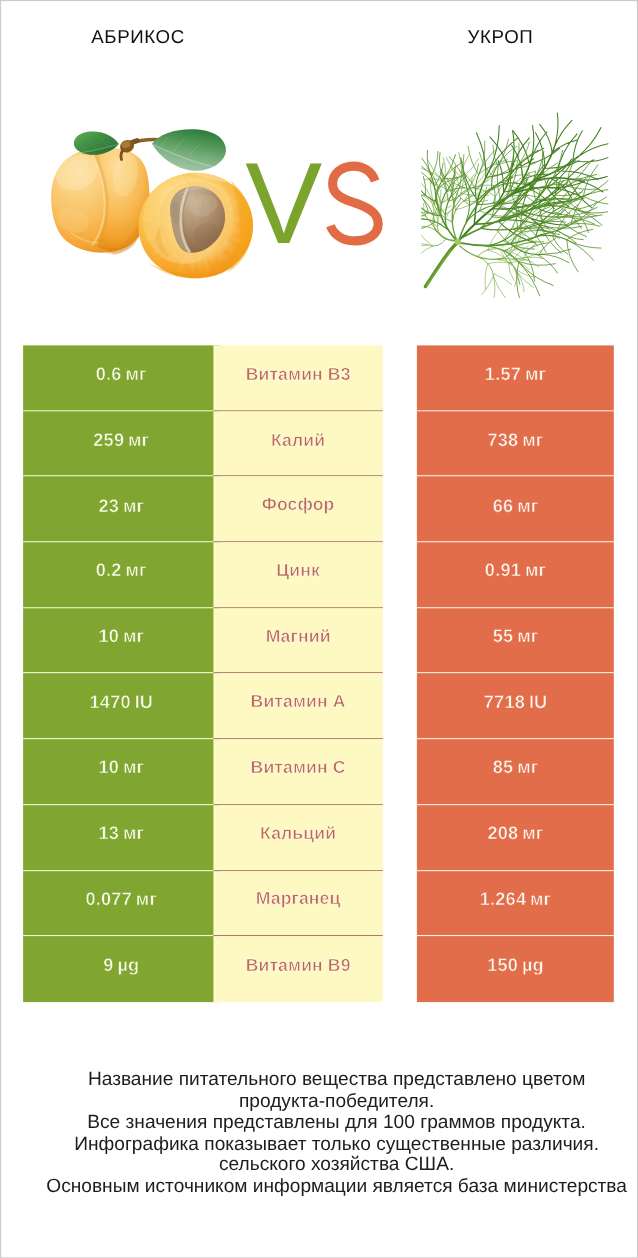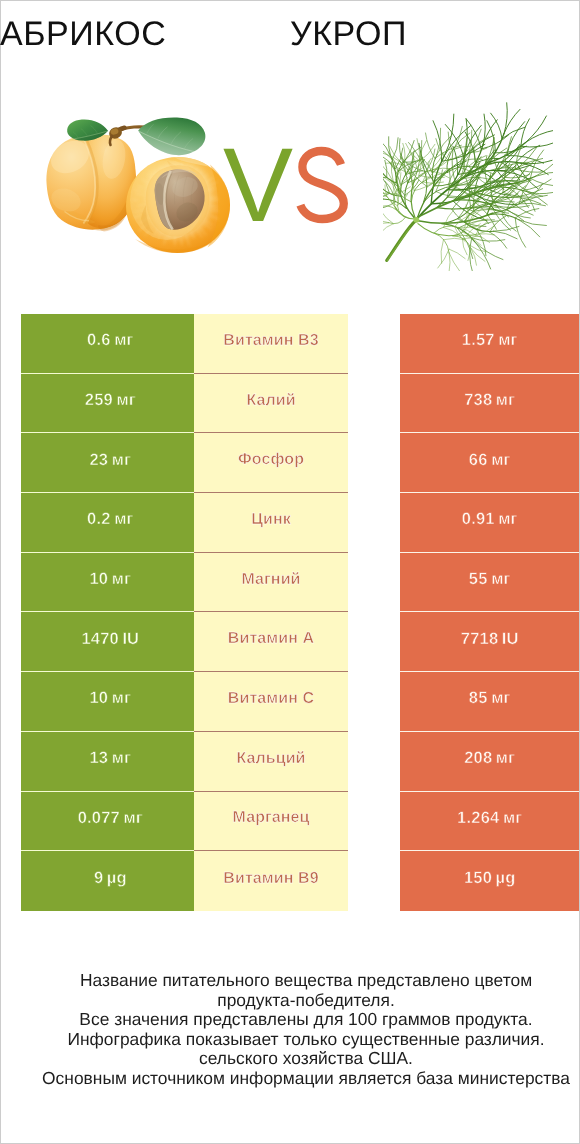--- a/index.html
+++ b/index.html
@@ -6,21 +6,21 @@
   html,body{margin:0;padding:0;background:#ffffff;}
   body{
     width:580px;height:1144px;overflow:hidden;
     font-family:"Liberation Sans", sans-serif;
     -webkit-font-smoothing:antialiased;text-rendering:geometricPrecision;
   }
   .page{position:relative;width:580px;height:1144px;background:#fff;overflow:hidden;}
   .pageborder{position:absolute;left:0;top:0;width:580px;height:1144px;box-sizing:border-box;border:1px solid #cccccc;pointer-events:none;}
 
   
-  .title{position:absolute;top:19px;font-size:34px;letter-spacing:0.55px;color:#111;font-weight:400;line-height:30px;}
+  .title{position:absolute;top:19px;font-size:17px;letter-spacing:0.55px;color:#111;text-align:center;font-weight:400;line-height:30px;}
   .title.left{left:0;width:251px;}
   .title.right{left:290px;width:330px;}
 
   
   .hero{position:absolute;top:0;left:0;width:580px;height:300px;}
   .apricot{position:absolute;left:40px;top:105px;width:200px;height:160px;}
   .dill{position:absolute;left:383px;top:96px;width:170px;height:175px;}
   .vs{position:absolute;left:223px;top:139px;width:130px;height:90px;overflow:visible;}
   .vsg,.vso{font-family:"Liberation Sans", sans-serif;font-size:105px;font-weight:400;}
   .vsg{fill:#7ba42c;}
@@ -28,21 +28,21 @@
   
   .tbl{position:absolute;left:21px;top:314px;width:537px;height:597px;}
   .row{position:relative;height:59.7px;text-decoration:underline;}
   .cell{position:absolute;top:0;height:100%;display:flex;align-items:center;
         justify-content:center;box-sizing:border-box;padding-bottom:5px;}
   .cL{left:0;width:178.5px;background:#81a531;color:#fbfff0;-webkit-text-stroke:0.5px #81a531;}
   .cM{left:173px;width:154px;background:#fef9c3;color:#bd6a4b;}
   .cR{left:358.3px;width:178.7px;background:#e26d4a;color:#fffaf4;-webkit-text-stroke:0.5px #e26d4a;}
   .row .cL{border-bottom:1.4px solid #f4fbd1;}
   .row .cM{border-bottom:1.4px solid #ac7a6a;}
-  .row .cR{border-bottom:1.4px solid #fdf4e8;margin-left:21px;}
+  .row .cR{border-bottom:1.4px solid #fdf4e8;}
   .row:last-child .cL,.row:last-child .cM,.row:last-child .cR{border-bottom:none;}
   .num{font-size:16.5px;font-weight:700;letter-spacing:.2px;}
   .unit{font-size:16.5px;font-weight:700;margin-left:3.5px;letter-spacing:.1px;}
   .lbl{font-size:16px;font-weight:700;letter-spacing:.1px;-webkit-text-stroke:0.5px #ffffff;}
 
   
   .foot{position:absolute;left:16px;top:971px;width:580px;text-align:center;font-size:17.4px;line-height:19.6px;color:#1d1d1d;}
 </style>
 </head>
 <body>

